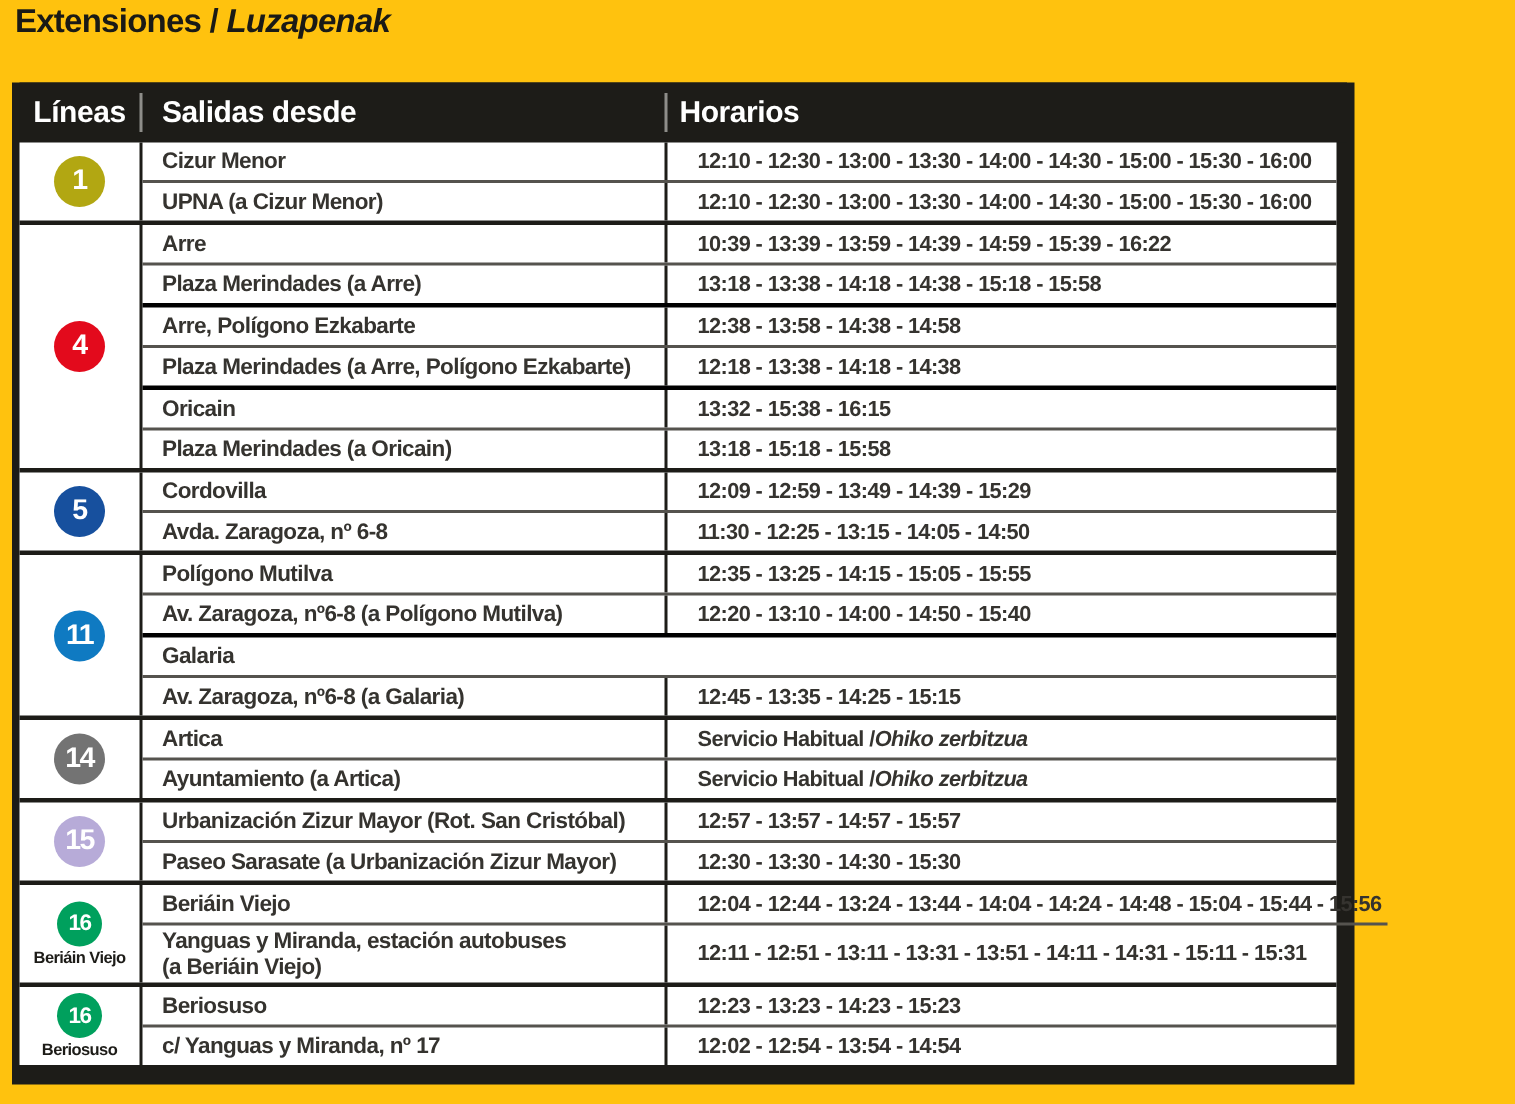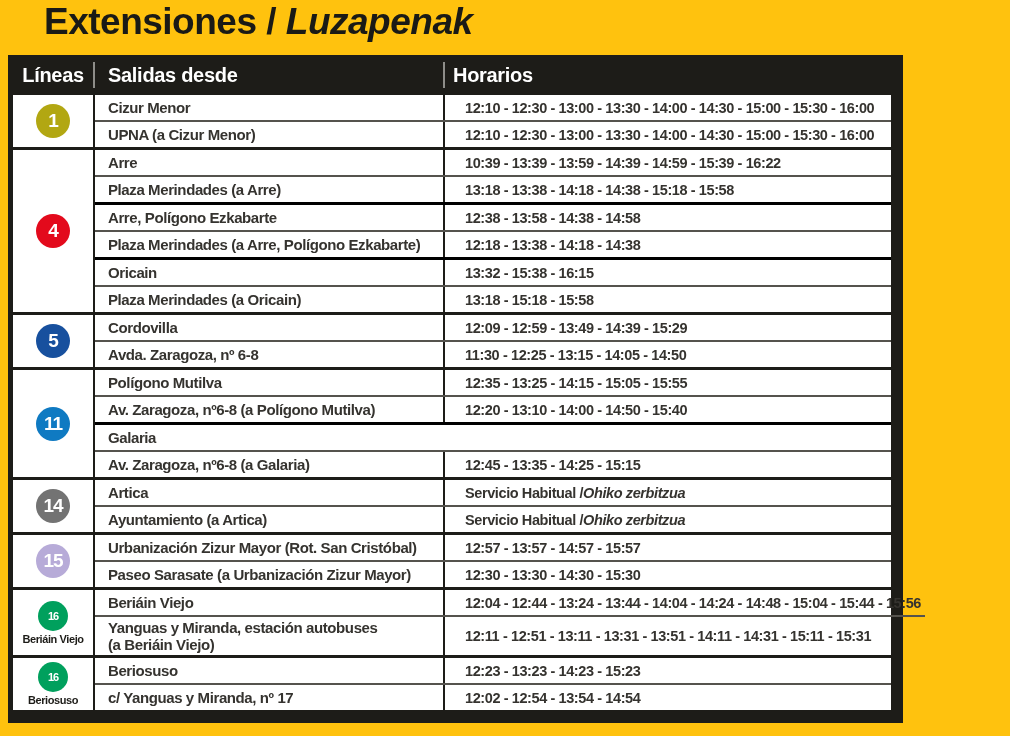--- a/index.html
+++ b/index.html
@@ -4,23 +4,22 @@
 <style>
   html,body{margin:0;padding:0;}
   body{
     width:1010px;height:736px;position:relative;overflow:hidden;
     background:#FFC20E;
     font-family:"Liberation Sans", sans-serif;
     -webkit-font-smoothing:antialiased;
   }
   .title{
     position:absolute;left:10px;top:1px;
-    font-size:37px;font-weight:800;color:#1A1A16;letter-spacing:-0.5px;
+    font-size:22px;font-weight:800;color:#1A1A16;letter-spacing:-0.5px;
     white-space:nowrap;
-    margin-left:34px;
   }
   .title .it{font-style:italic;}
   .table-wrap{
     position:absolute;left:8px;top:55px;width:895px;
     background:#1D1C18;
     padding:0 12px 13px 5px;
     box-sizing:border-box;
   }
   .thead{
     display:grid;grid-template-columns:80px 350px 1fr;
@@ -40,21 +39,21 @@
   .group:first-child{border-top:none;}
   .lineas-cell{
     display:flex;flex-direction:column;align-items:center;justify-content:center;
     gap:1px;padding:2px 0;
   }
   .badge{
     width:34px;height:34px;border-radius:50%;
     display:flex;align-items:center;justify-content:center;
     color:#fff;font-weight:800;font-size:19px;letter-spacing:-1px;
   }
-  .badge.small{width:30px;height:30px;font-size:11px;}
+  .badge.small{width:30px;height:30px;font-size:15px;}
   .badge-label{
     font-size:11px;font-weight:800;color:#1D1C18;letter-spacing:-0.4px;
     text-align:center;line-height:11px;margin-top:2px;white-space:nowrap;
   }
   .rows{display:flex;flex-direction:column;border-left:2px solid #1D1C18;}
   .row{
     display:grid;grid-template-columns:348px 1fr;
     min-height:25px;align-items:center;
   }
   .row.sep-thin{border-top:2px solid #55534E;}

